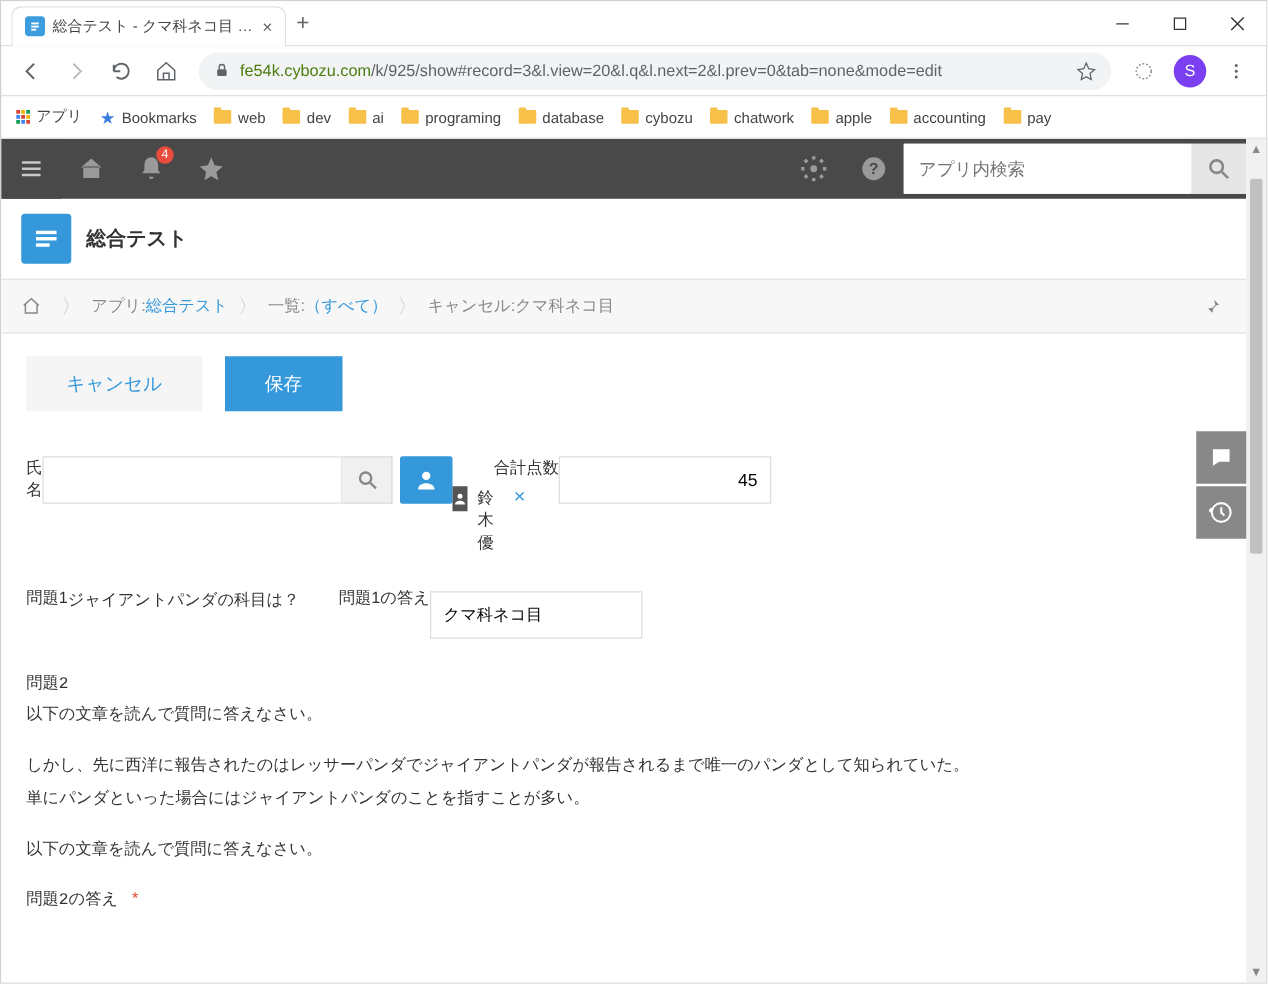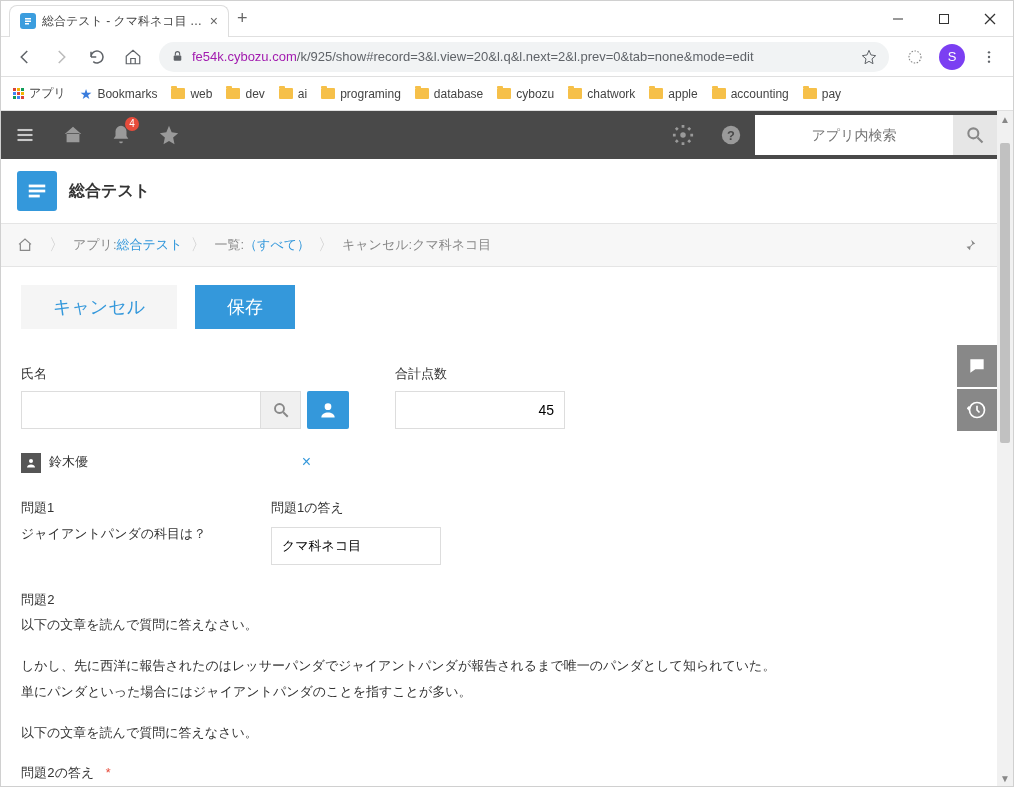--- a/index.html
+++ b/index.html
@@ -14,21 +14,21 @@
 .tab-title { white-space: nowrap; overflow: hidden; text-overflow: ellipsis; flex: 1; }
 .tab-close { margin-left: 6px; color: #666; font-size: 14px; cursor: pointer; }
 .newtab { margin-left: 8px; color: #666; font-size: 18px; cursor: pointer; }
 .win-controls { margin-left: auto; display: flex; }
 .win-btn { width: 46px; height: 36px; display: flex; align-items: center; justify-content: center; color: #333; }
 
 .addressbar { height: 40px; display: flex; align-items: center; padding: 0 8px; gap: 4px; border-bottom: 1px solid #e0e0e0; }
 .nav-btn { width: 32px; height: 32px; display: flex; align-items: center; justify-content: center; color: #5f6368; border-radius: 50%; }
 .nav-btn.disabled { color: #bbb; }
 .url-box { flex: 1; height: 30px; background: #f1f3f4; border-radius: 15px; display: flex; align-items: center; padding: 0 12px; margin: 0 6px; color: #5f6368; font-size: 13px; }
-.url-box .domain { color: #a21caf; }
+.url-box .domain { color: #4d7c0f; }
 .lock-icon { margin-right: 8px; color: #5f6368; }
 .star-addr { margin-left: auto; color: #5f6368; }
 .profile-badge { width: 26px; height: 26px; border-radius: 50%; background: #7b3ff2; color: #fff; display: flex; align-items: center; justify-content: center; font-size: 13px; margin: 0 4px; }
 
 .bookmarks { height: 34px; display: flex; align-items: center; padding: 0 12px; gap: 14px; border-bottom: 1px solid #e0e0e0; font-size: 12px; color: #444; }
 .bk-item { display: flex; align-items: center; gap: 5px; cursor: pointer; }
 .bk-grid { display: grid; grid-template-columns: repeat(3,3px); grid-template-rows: repeat(3,3px); gap: 1px; }
 .bk-grid span { background: #db4437; }
 .bk-grid span:nth-child(2){background:#f4b400}.bk-grid span:nth-child(3){background:#0f9d58}.bk-grid span:nth-child(4){background:#4285f4}.bk-grid span:nth-child(5){background:#db4437}.bk-grid span:nth-child(6){background:#f4b400}.bk-grid span:nth-child(7){background:#0f9d58}.bk-grid span:nth-child(8){background:#4285f4}.bk-grid span:nth-child(9){background:#db4437}
 .bk-folder { width: 14px; height: 11px; background: #f6c049; border-radius: 1px; position: relative; }
@@ -41,42 +41,42 @@
 .app-scrollbar { width: 16px; background: #f1f1f1; display:flex; flex-direction:column; }
 .app-scrollbar .thumb { background: #c1c1c1; margin: 16px 3px 0 3px; height: 300px; border-radius: 2px;}
 .app-scrollbar .arrow { height:16px; display:flex;align-items:center;justify-content:center;color:#888;font-size:10px;}
 
 .topbar { height: 48px; background: #494949; display: flex; align-items: center; padding: 0 0 0 0; }
 .tb-btn { width: 48px; height: 48px; display: flex; align-items: center; justify-content: center; color: #c8c8c8; position: relative; cursor: pointer; }
 .tb-btn.hamburger { background: #494949; }
 .badge { position: absolute; top: 6px; right: 6px; background: #e74c3c; color: #fff; font-size: 10px; border-radius: 8px; padding: 0 4px; line-height: 14px; min-width: 14px; text-align: center; }
 .tb-spacer { flex: 1; }
 .search-box { display: flex; align-items: center; background: #fff; height: 40px; margin: 4px 0; }
-.search-input { border: none; outline: none; height: 40px; width: 198px; padding: 0 12px; font-size: 14px; text-align: center; }
+.search-input { border: none; outline: none; height: 40px; width: 230px; padding: 0 12px; font-size: 14px; }
 .search-btn { width: 44px; height: 40px; background: #e6e6e6; display: flex; align-items: center; justify-content: center; color: #888; }
 
 .app-title-row { display: flex; align-items: center; padding: 12px 16px; gap: 12px; }
 .app-logo { width: 40px; height: 40px; background: #3498db; border-radius: 3px; display: flex; align-items: center; justify-content: center; color: #fff; }
 .app-title { font-size: 16px; font-weight: bold; color: #333; }
 
 .breadcrumb { height: 44px; background: #f7f7f7; border-top: 1px solid #e5e5e5; border-bottom: 1px solid #e5e5e5; display: flex; align-items: center; padding: 0 8px; font-size: 13px; color: #888; }
 .bc-home { width: 32px; display:flex; align-items:center; justify-content:center; color:#888;}
 .bc-sep { color: #ccc; margin: 0 8px; font-size: 16px; }
 .bc-link { color: #3498db; }
 .bc-text { color: #888; }
 .pin { margin-left: auto; margin-right: 12px; color: #888; cursor:pointer; }
 
 .form-area { padding: 18px 20px 40px 20px; position: relative; }
 .action-row { display: flex; gap: 18px; margin-bottom: 36px; }
-.btn { height: 44px; padding: 0 32px; font-size: 18px; border: none; cursor: pointer; display:flex; align-items:center; justify-content:center; }
+.btn { height: 44px; padding: 0 32px; font-size: 15px; border: none; cursor: pointer; display:flex; align-items:center; justify-content:center; }
 .btn-cancel { background: #f5f5f5; color: #3498db; }
 .btn-save { background: #3498db; color: #fff; }
 
 .field-row { display: flex; gap: 24px; margin-bottom: 14px; align-items:flex-start; flex-wrap: wrap;}
-.field { display: flex; flex-direction: column; }
+.field { display: flex; flex-direction: row; }
 .field-label { font-size: 13px; color: #333; margin-bottom: 8px; }
 .user-picker { display: flex; }
 .user-input { width: 240px; height: 38px; border: 1px solid #ddd; padding: 0 8px; }
 .picker-search { width: 40px; height: 38px; background: #f0f0f0; border:1px solid #ddd; border-left:none; display:flex;align-items:center;justify-content:center;color:#888;}
 .picker-org { width: 42px; height: 38px; background: #3498db; margin-left: 6px; display:flex;align-items:center;justify-content:center;color:#fff; border-radius:2px;}
 .picked-user { display:flex; gap:8px; margin-top:24px; color:#333; font-size:13px;}
 .picked-user .avatar { width:20px; height:20px; background:#555; display:flex;align-items:center;justify-content:center;color:#fff;}
 .picked-user .remove { margin-left: auto; margin-right: 60px; color:#3498db; cursor:pointer; font-size:16px;}
 .num-input { width: 170px; height: 38px; border: 1px solid #ddd; padding: 0 10px; text-align: right; font-size:14px;}
 

